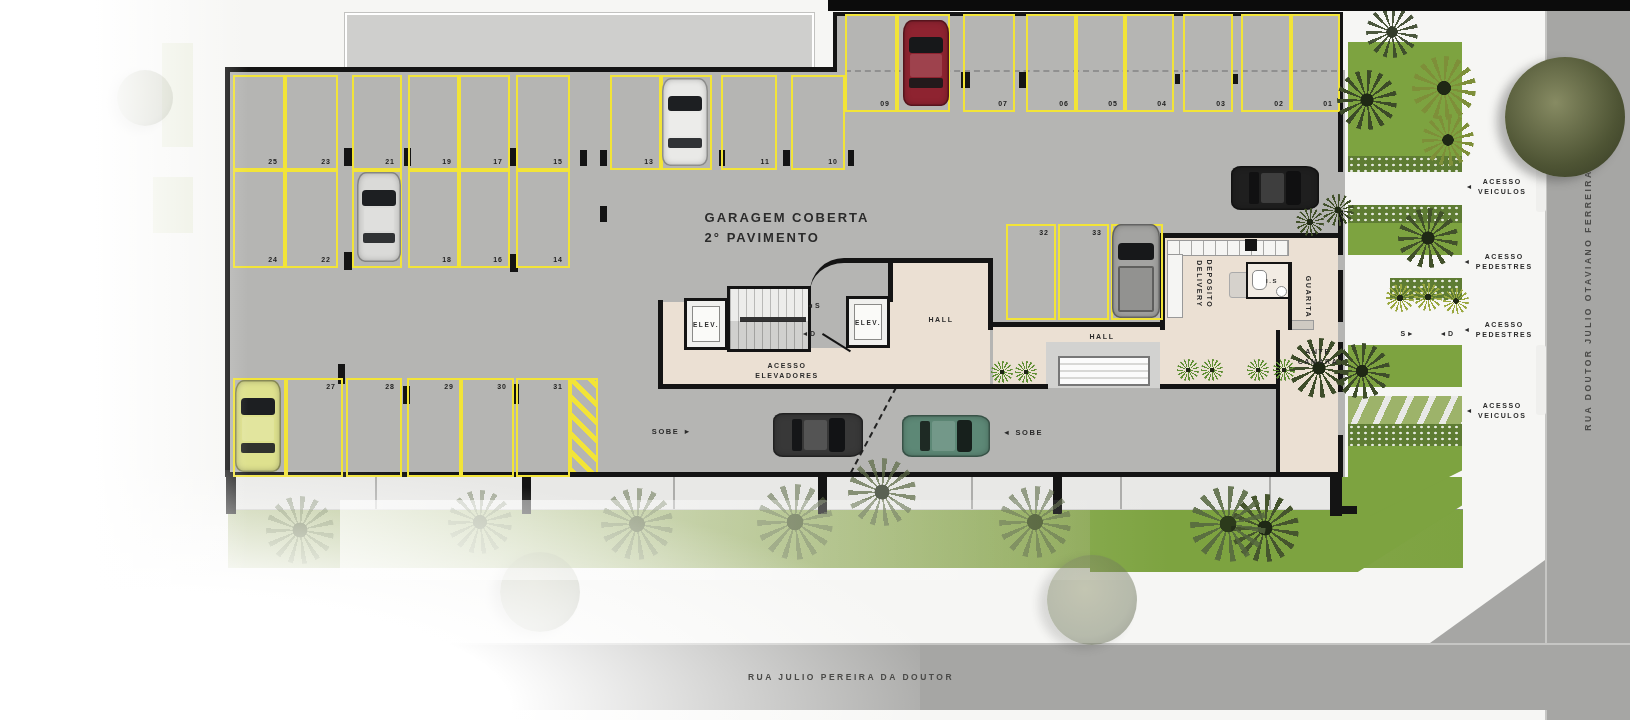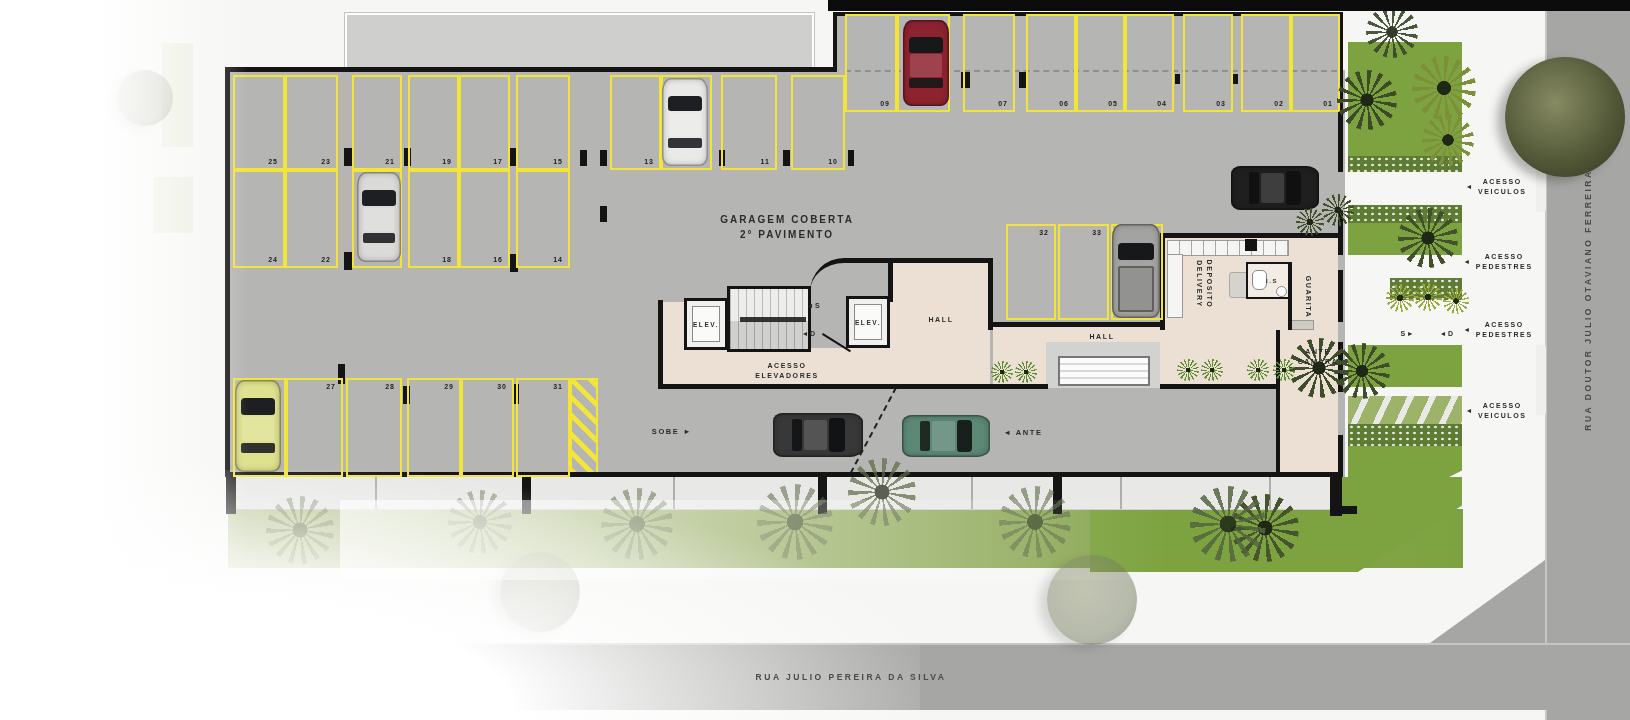--- a/index.html
+++ b/index.html
@@ -16,21 +16,21 @@
   .lbl .arrow{margin-right:4px;font-size:7px;}
   .car{position:absolute;z-index:10;}
   .car .body{position:absolute;inset:0;border-radius:9px 9px 8px 8px/13px 13px 10px 10px;
        box-shadow:inset 0 0 0 1.5px rgba(0,0,0,.28), inset 0 0 7px rgba(0,0,0,.35);}
   .car .ws{position:absolute;left:12%;right:12%;top:20%;height:18%;border-radius:4px 4px 3px 3px;}
   .car .roof{position:absolute;left:15%;right:15%;top:40%;height:26%;border-radius:2px;background:rgba(255,255,255,.14);}
   .car .rw{position:absolute;left:14%;right:14%;top:68%;height:11%;border-radius:2px;opacity:.9;}
   .tree{position:absolute;border-radius:50%;z-index:12;}
   .palmx{position:absolute;border-radius:50%;z-index:12;}
   #garage-title{position:absolute;left:787px;top:227px;transform:translate(-50%,-50%);
-     font-weight:bold;font-size:10px;letter-spacing:2px;color:#2b2b2b;text-align:center;line-height:1.5;z-index:20;white-space:nowrap;}
+     font-weight:bold;font-size:13px;letter-spacing:2px;color:#2b2b2b;line-height:1.5;z-index:20;white-space:nowrap;}
   #street-bottom-label{position:absolute;left:851px;top:677px;transform:translate(-50%,-50%);
      font-weight:bold;font-size:8.5px;letter-spacing:2.5px;color:#4a4a48;z-index:20;white-space:nowrap;}
   #street-right-label{position:absolute;left:1588px;top:300px;transform:translate(-50%,-50%) rotate(-90deg);
      font-weight:bold;font-size:8.5px;letter-spacing:2.5px;color:#4a4a48;z-index:20;white-space:nowrap;}
 </style>
 </head>
 <body>
 
 <div id="plan">
 
@@ -340,21 +340,21 @@
         <div>DEPOSITO</div>
         <div>DELIVERY</div>
       </div>
       <div class="lbl" style="left: 1272px; top: 281px; font-size: 6px;">I.S</div>
       <div class="lbl" style="left: 1308px; top: 297px; font-size: 7px; transform: translate(-50%, -50%) rotate(90deg);">GUARITA</div>
       <div class="lbl" style="left: 1318px; top: 357px; font-size: 7px;">
         <div>ANTE</div>
         <div>CAMARA</div>
       </div>
       <div class="lbl" style="left: 672px; top: 432px; font-size: 7.5px;">SOBE ►</div>
-      <div class="lbl" style="left: 1023px; top: 433px; font-size: 7.5px;">◄ ANTE</div>
+      <div class="lbl" style="left: 1023px; top: 433px; font-size: 7.5px;">◄ SOBE</div>
       <div class="lbl" style="left: 1408px; top: 334px; font-size: 7px;">S►</div>
       <div class="lbl" style="left: 1447px; top: 334px; font-size: 7px;">◄D</div>
       <div class="lbl" style="left: 1496px; top: 187px; font-size: 7px; display: flex; align-items: center;">
         <span class="arrow">◄</span>
         <span>
           <div>ACESSO</div>
           <div>VEICULOS</div>
         </span>
       </div>
       <div class="lbl" style="left: 1498px; top: 262px; font-size: 7px; display: flex; align-items: center;">
@@ -386,16 +386,16 @@
               background:linear-gradient(90deg, rgba(255,255,255,.65), rgba(255,255,255,0));"></div>
   <div class="abs" style="left:0;top:0;width:270px;height:720px;z-index:30;
               background:linear-gradient(90deg,#ffffff 35%,rgba(255,255,255,0) 92%);"></div>
 
   <div class="abs" style="left:828px;top:0;width:802px;height:11px;background:#0c0c0c;z-index:15;"></div>
 
   <div id="garage-title">
     <div>GARAGEM COBERTA</div>
     <div>2° PAVIMENTO</div>
   </div>
-  <div id="street-bottom-label">RUA JULIO PEREIRA DA SILVA</div>
+  <div id="street-bottom-label">RUA JULIO PEREIRA DA DOUTOR</div>
   <div id="street-right-label">RUA DOUTOR JULIO OTAVIANO FERREIRA</div>
 
 </div>
 
 </body></html>

